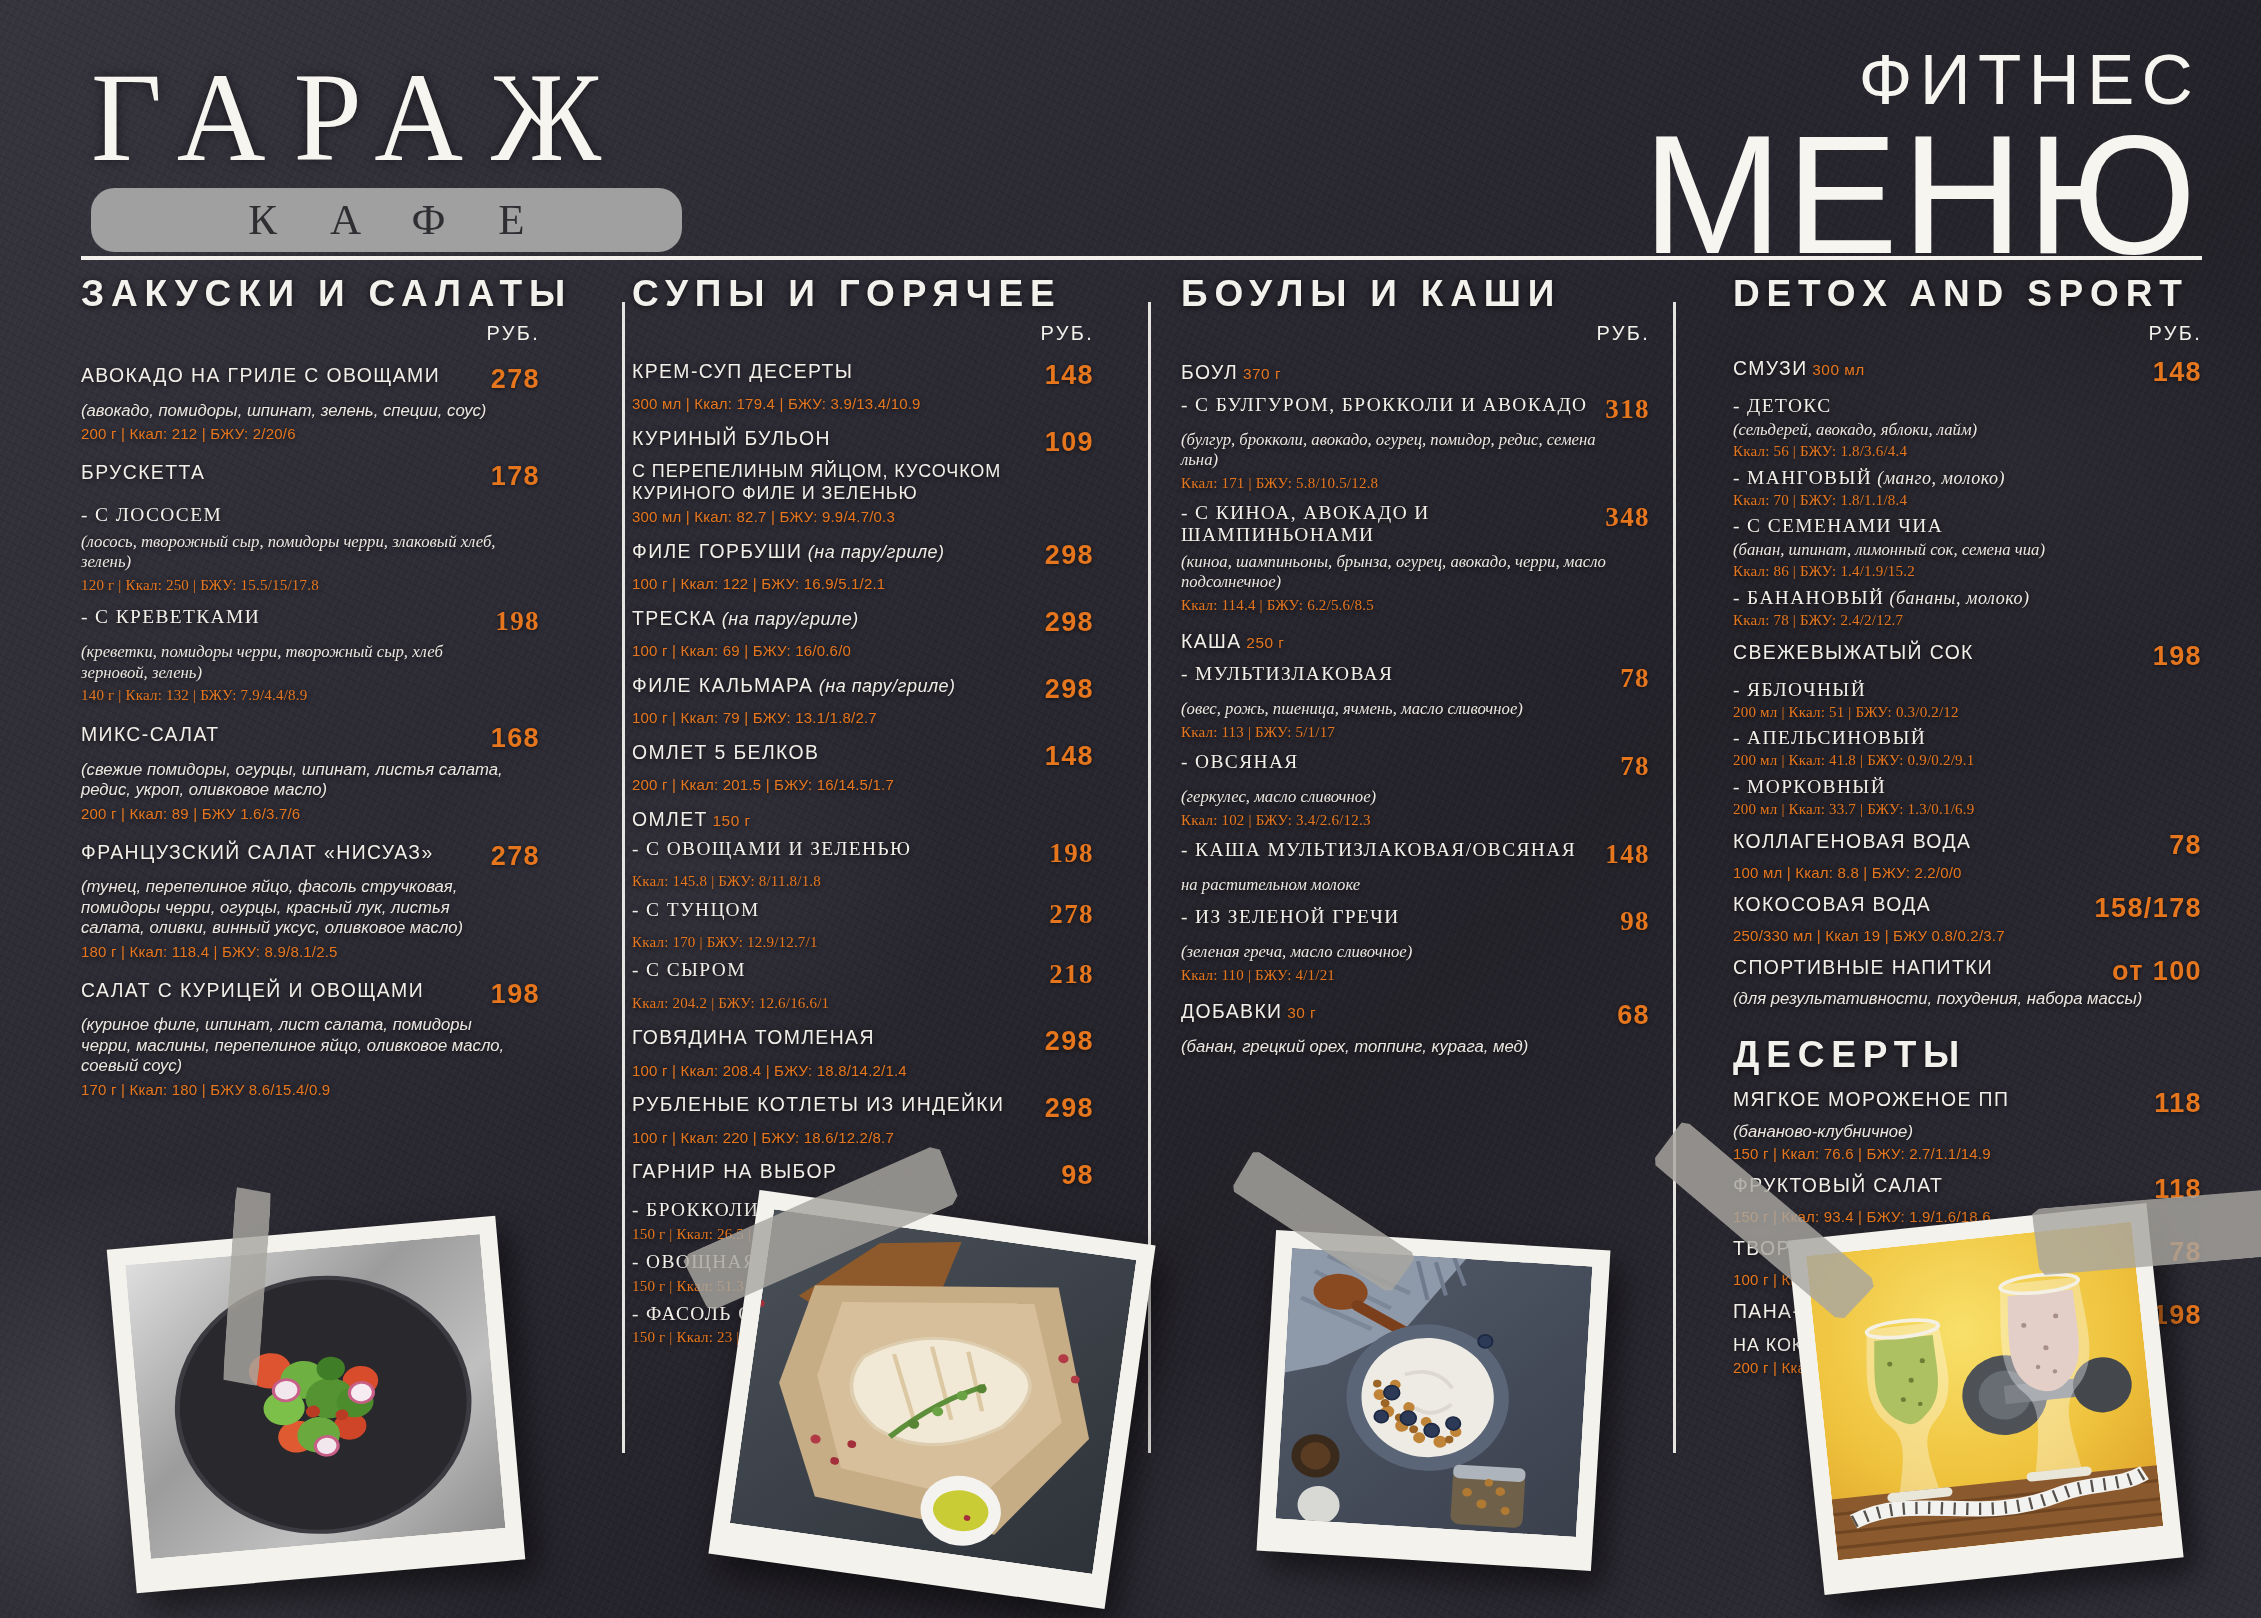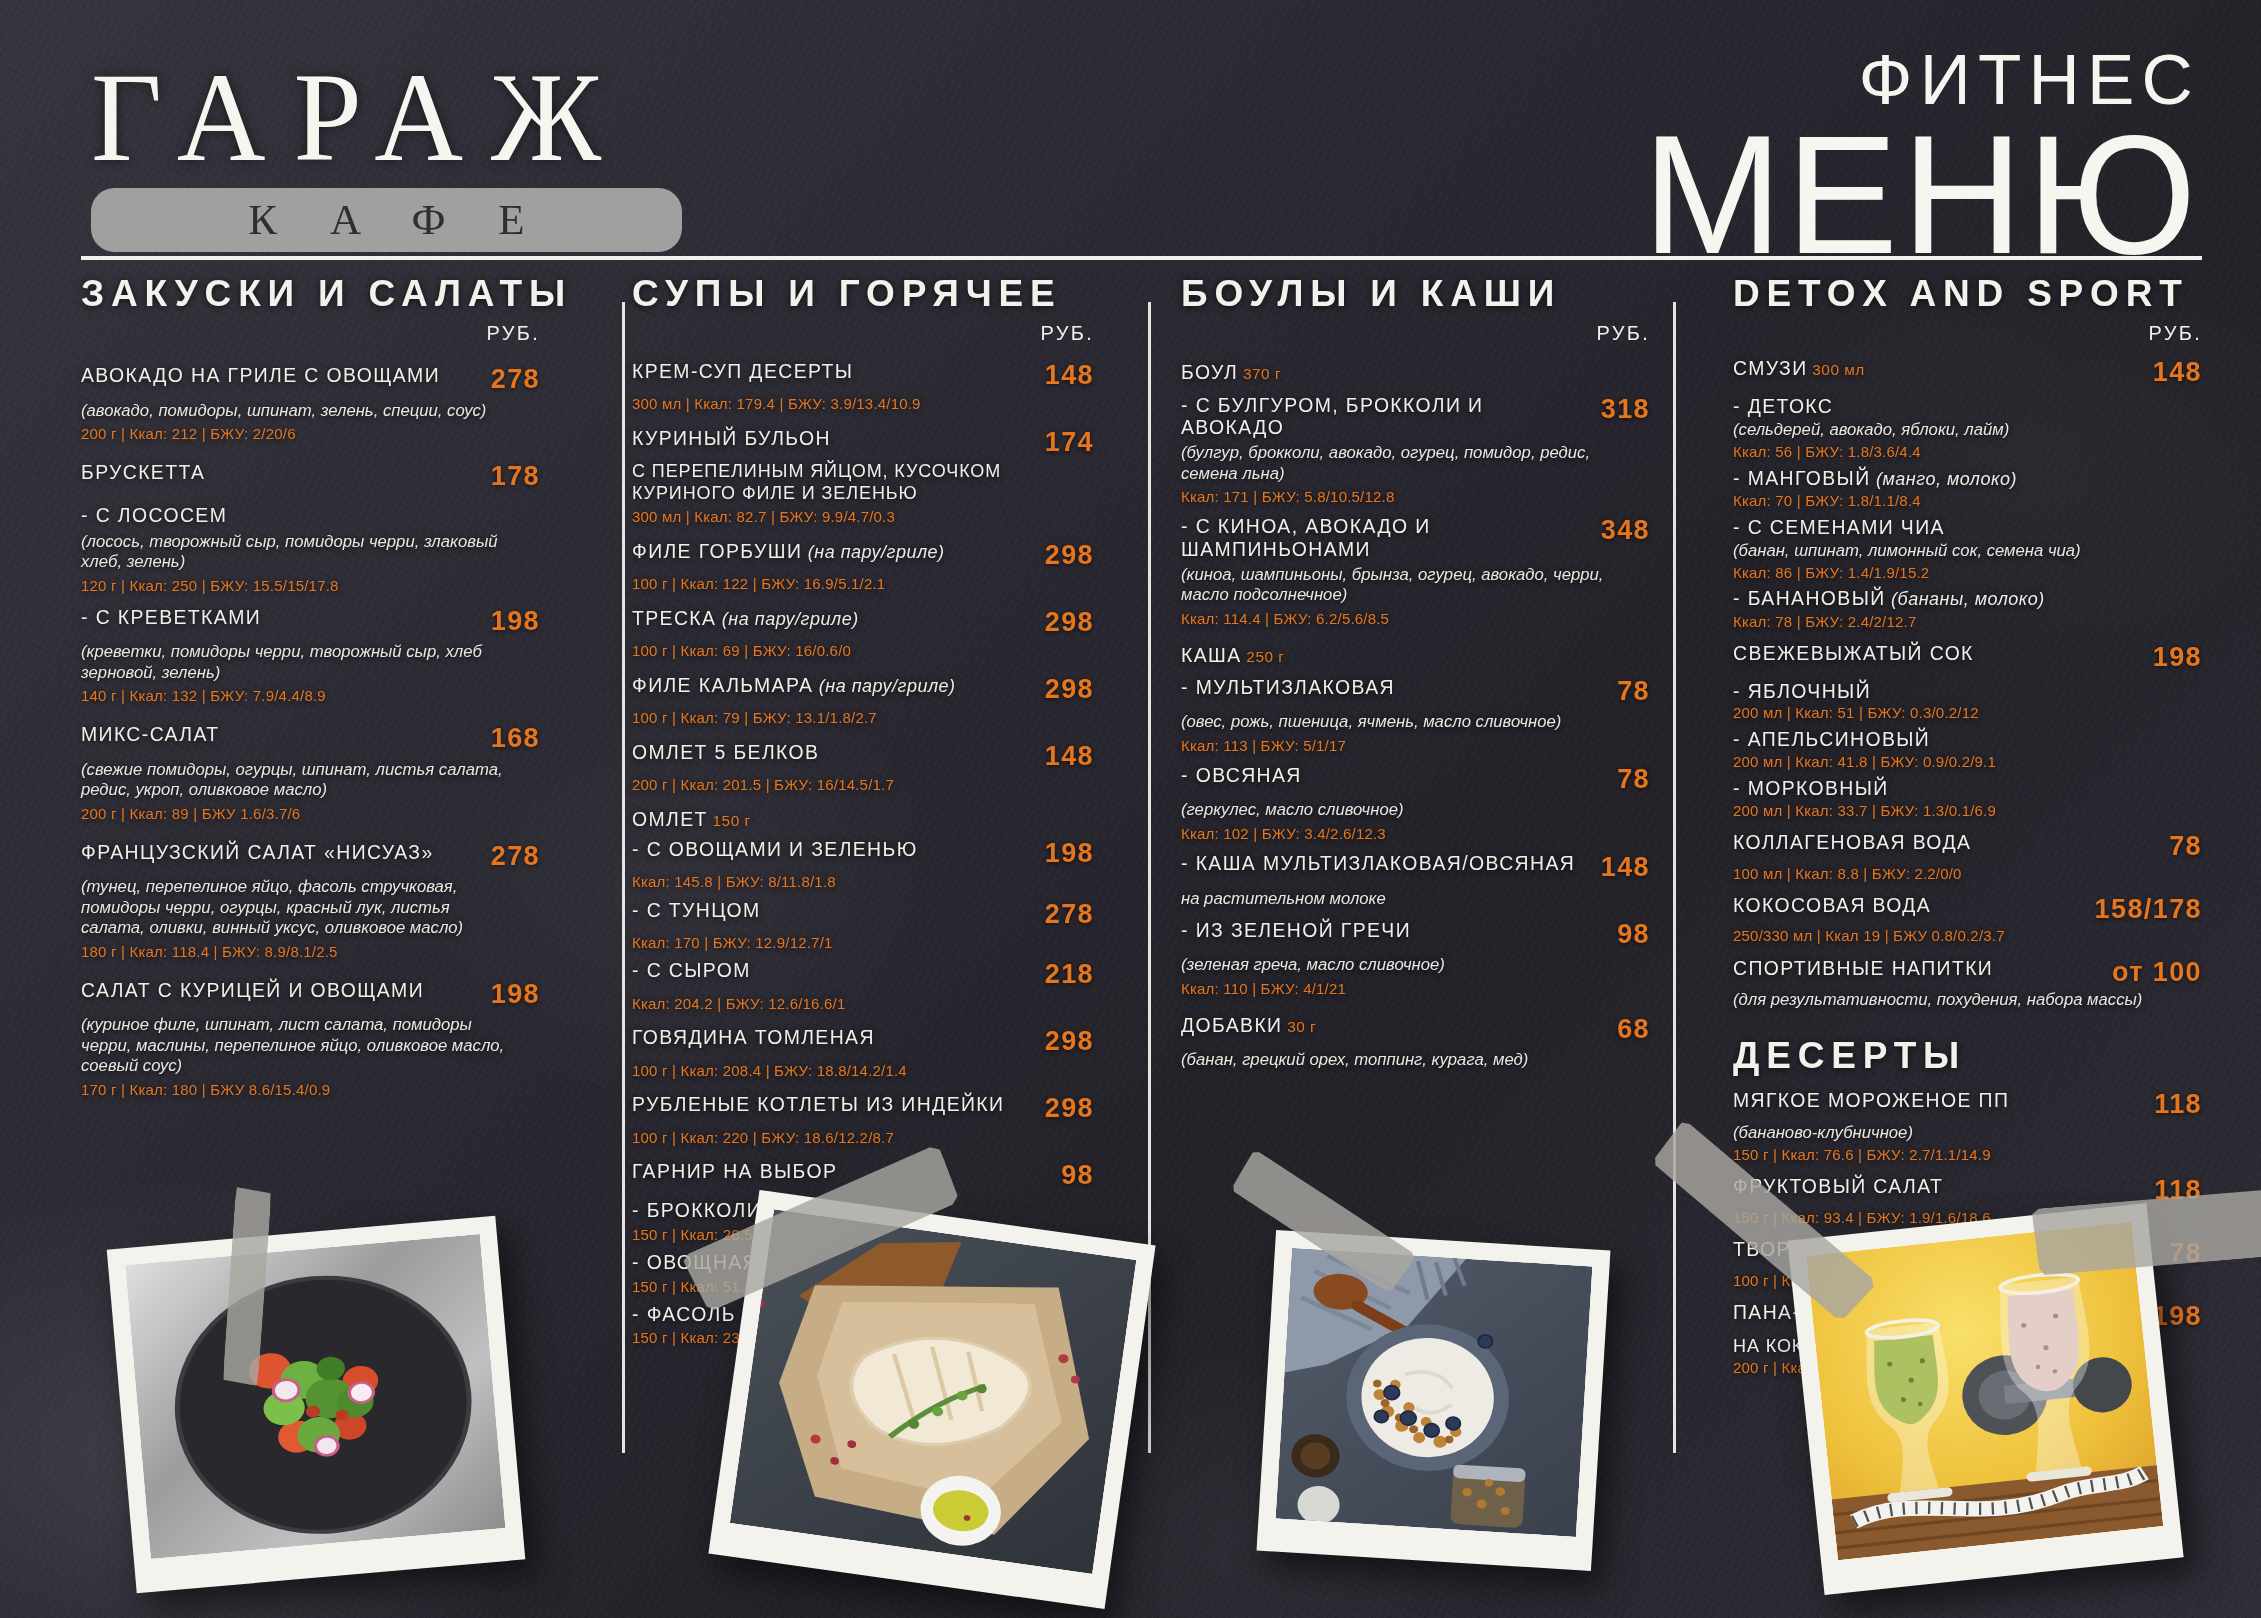--- a/index.html
+++ b/index.html
@@ -33,21 +33,21 @@
   .title-big{font-size:168px;line-height:0.92;font-weight:400;letter-spacing:3.6px;}
   .rule{position:absolute;left:81px;top:256px;width:2121px;height:3.6px;background:#f3f1ec;}
   .vline{position:absolute;top:302px;height:1151px;width:2.7px;background:rgba(245,243,238,0.93);z-index:1;}
   
   .col{position:absolute;top:273px;z-index:2;}
   .stitle{font-size:37px;font-weight:700;letter-spacing:6.8px;color:#f3f1ec;white-space:nowrap;
     text-shadow:0 1.4px 7.2px rgba(0,0,0,0.7);}
   .stitle.sub{margin-top:24.4px;}
   .cur{font-size:20px;letter-spacing:2.3px;text-align:right;margin-top:7.2px;color:#f3f1ec;}
   .item{margin-top:19px;text-shadow:0 0.9px 6.3px rgba(0,0,0,0.75);}
-  .item.v{margin-top:11.8px;}
+  .item.v{margin-top:11.8px;font-family:Liberation Serif, serif;}
   .col[data-col="1"] .item{margin-top:14.5px;} .col[data-col="1"] .item.v{margin-top:8.1px;}
   .col[data-col="2"] .item{margin-top:16.3px;} .col[data-col="2"] .item.v{margin-top:10px;}
   .col[data-col="3"] .item{margin-top:12.2px;} .col[data-col="3"] .item.v{margin-top:6.8px;}
   .ihead{display:flex;align-items:flex-start;}
   .iname{flex:1;font-size:19.4px;line-height:1.14;letter-spacing:1.4px;color:#f2efe9;padding-right:15.4px;}
   .inote{font-size:15.4px;color:#e5761e;letter-spacing:0.5px;}
   .iital{font-style:italic;font-size:18px;letter-spacing:0.5px;color:#efece5;}
   .iprice{font-size:27px;font-weight:700;color:#e5761e;letter-spacing:1.4px;white-space:nowrap;
     text-shadow:0 0.9px 4.5px rgba(0,0,0,0.6);}
   .isub{font-size:18px;line-height:1.18;letter-spacing:0.9px;margin-top:3.6px;color:#f2efe9;max-width:86%;}
@@ -145,21 +145,21 @@
       <div class="item">
         <div class="ihead">
           <span class="iname">КРЕМ-СУП ДЕСЕРТЫ</span>
           <span class="iprice">148</span>
         </div>
         <div class="iinfo">300 мл  |  Ккал: 179.4  |  БЖУ:  3.9/13.4/10.9</div>
       </div>
       <div class="item">
         <div class="ihead">
           <span class="iname">КУРИНЫЙ БУЛЬОН</span>
-          <span class="iprice">174</span>
+          <span class="iprice">109</span>
         </div>
         <div class="isub">С ПЕРЕПЕЛИНЫМ ЯЙЦОМ, КУСОЧКОМ КУРИНОГО ФИЛЕ И ЗЕЛЕНЬЮ</div>
         <div class="iinfo">300 мл  |  Ккал: 82.7  |  БЖУ: 9.9/4.7/0.3</div>
       </div>
       <div class="item">
         <div class="ihead">
           <span class="iname">ФИЛЕ ГОРБУШИ<span class="iital"> (на пару/гриле)</span></span>
           <span class="iprice">298</span>
         </div>
         <div class="iinfo">100 г  |  Ккал: 122   |  БЖУ: 16.9/5.1/2.1</div>

